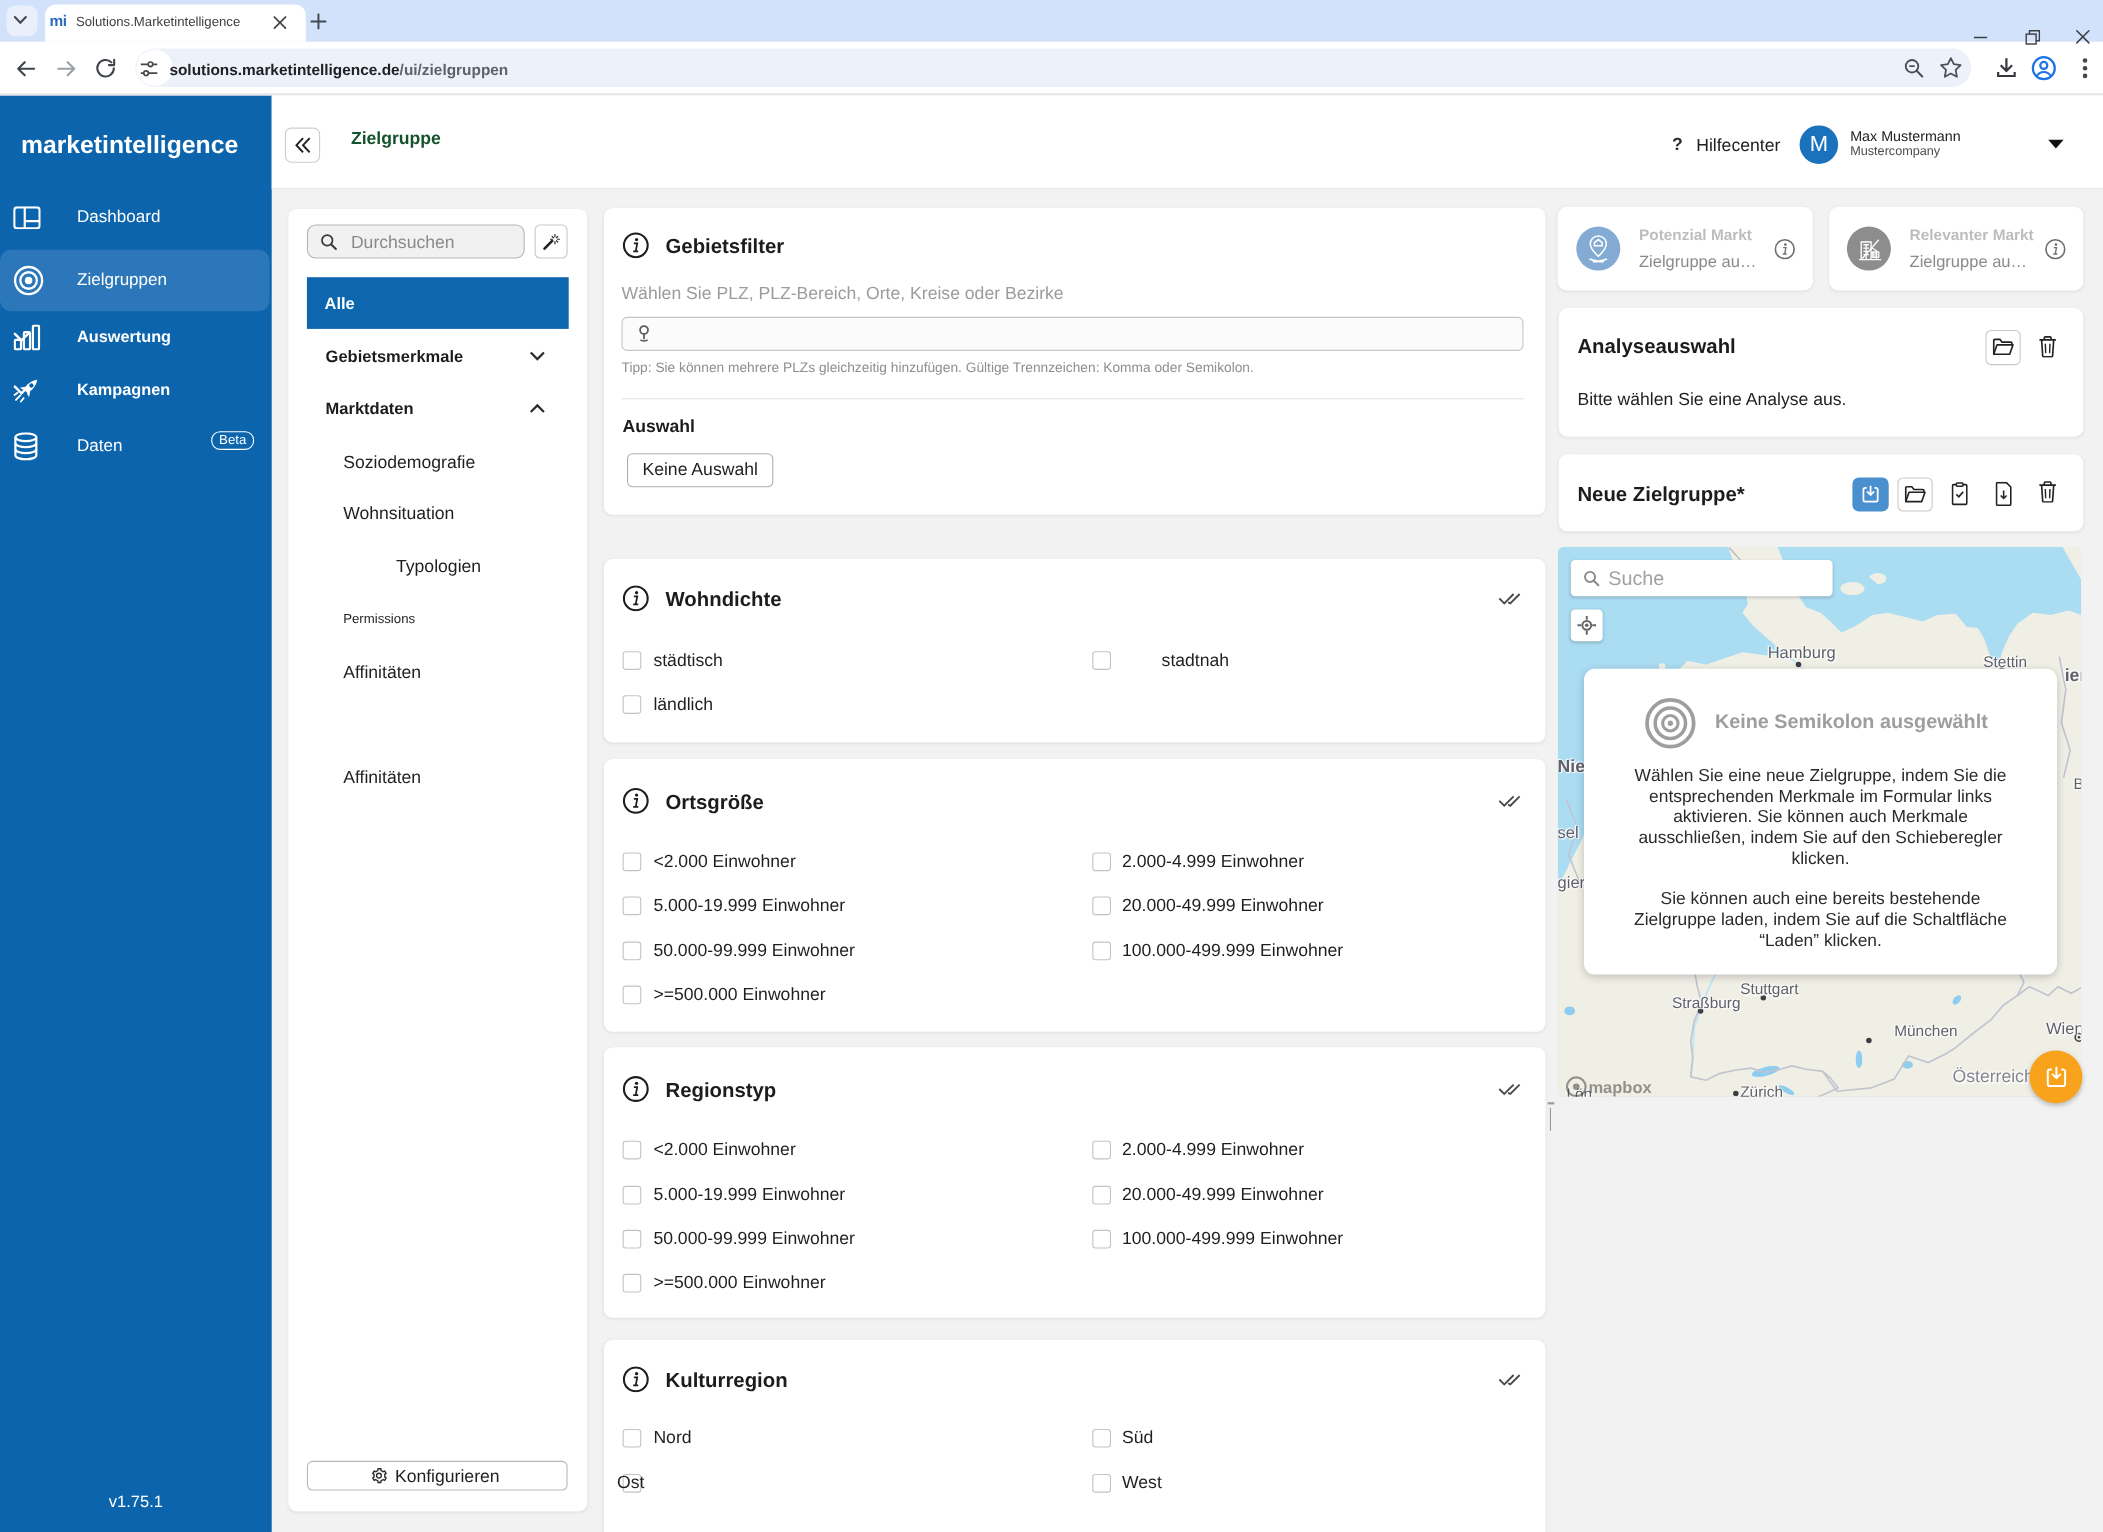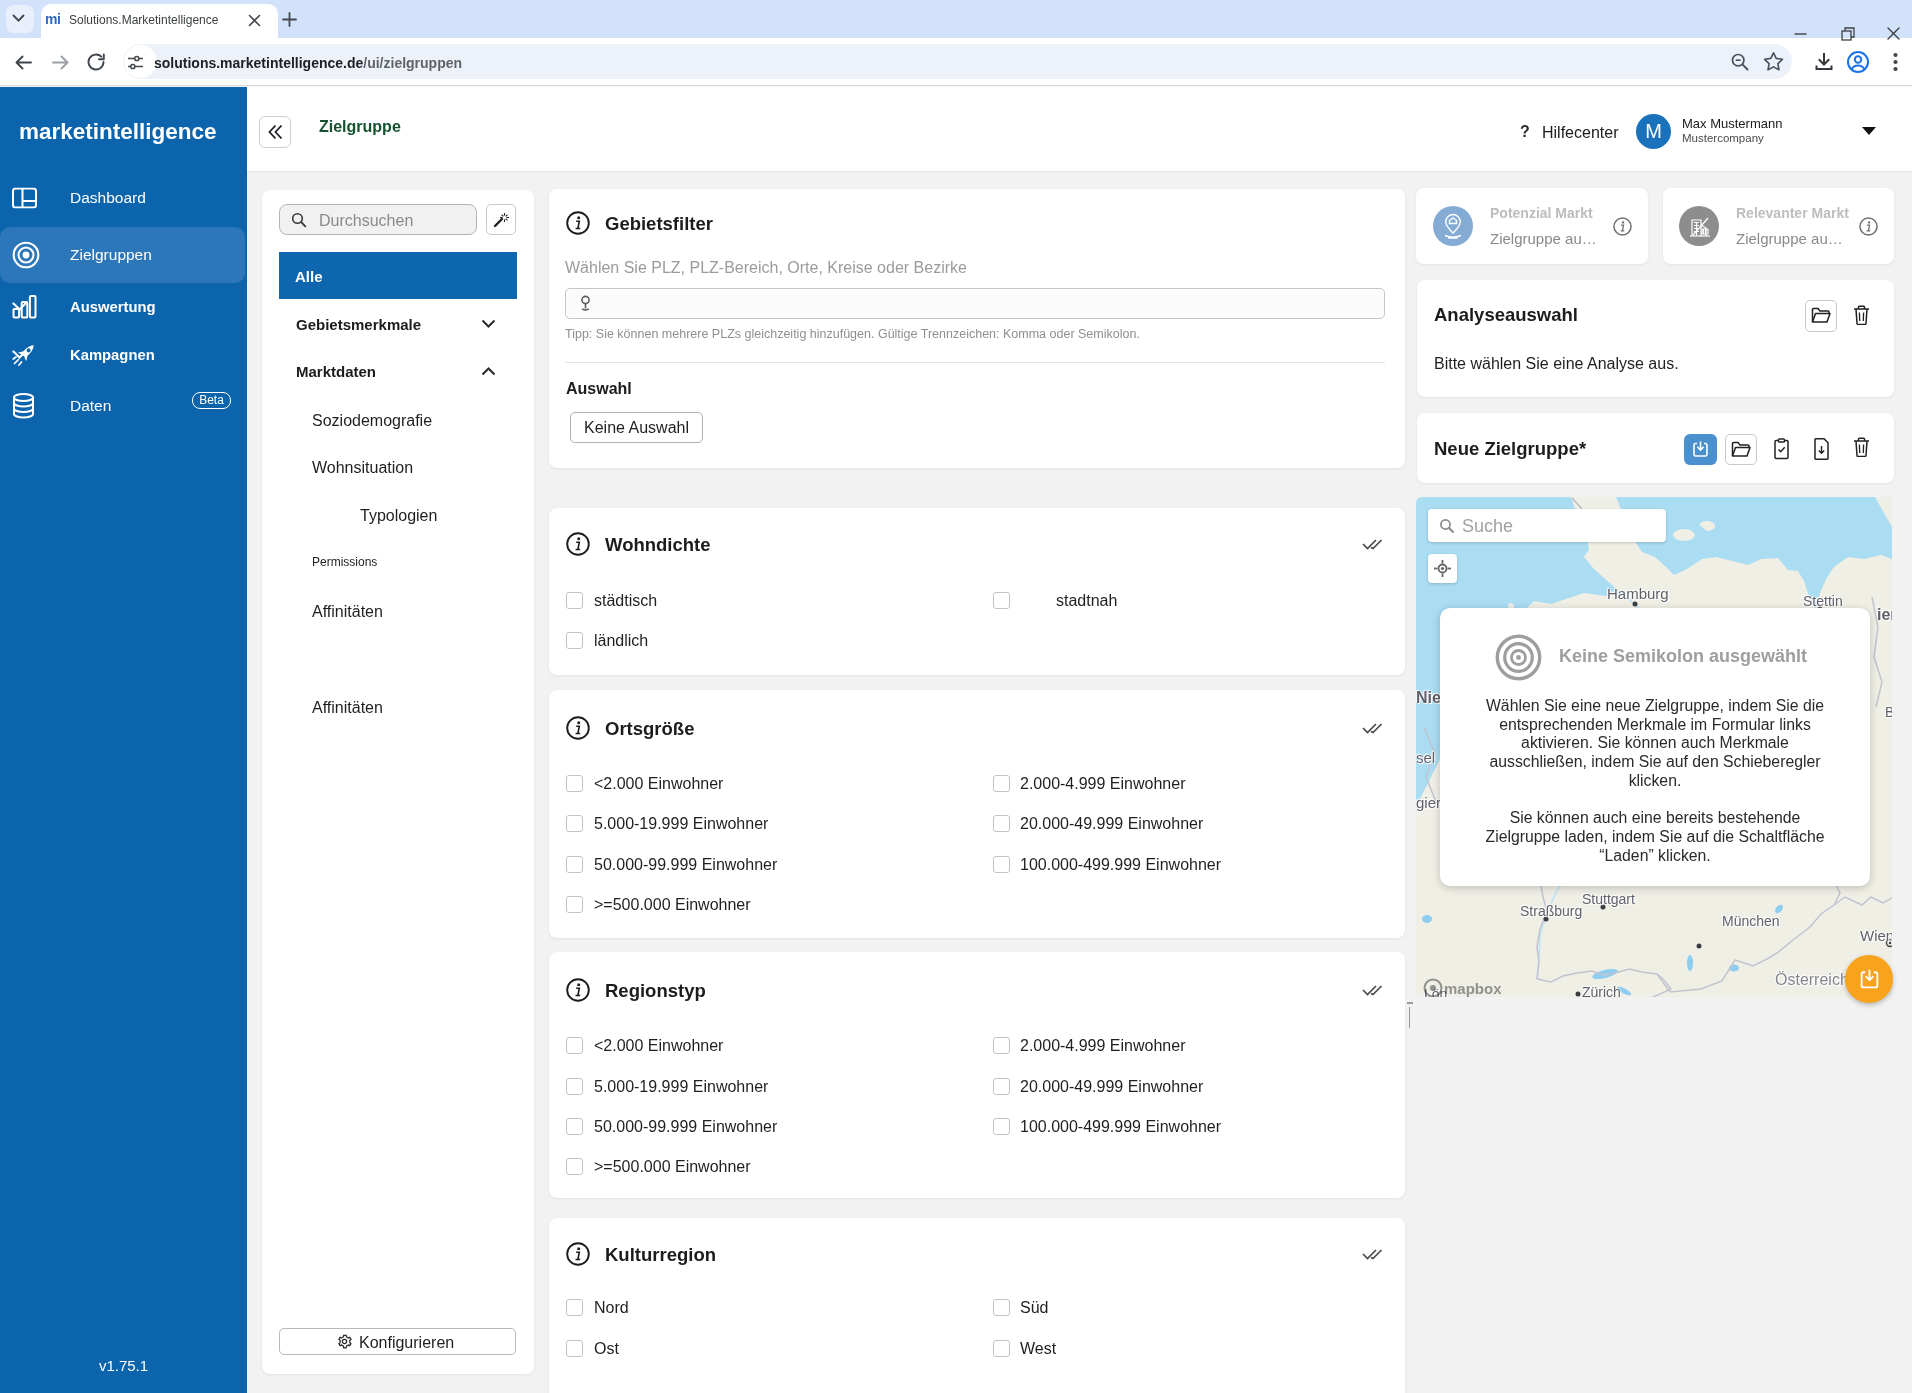--- a/index.html
+++ b/index.html
@@ -320,21 +320,21 @@
     <circle cx="12.7" cy="6.8" r="1.5" fill="#1d1d1d"></circle>
     <path d="M10.2,10.2 l3.1,0 l-1.4,7.3 M9.6,17.5 l4.6,0" fill="none" stroke="#1d1d1d" stroke-width="1.6"></path>
   </svg>
 <div class="ctitle" style="left:605px; top:1244px;">Kulturregion</div>
 <svg class="abs" style="left:1362px; top:1247px;" width="22" height="14" viewBox="0 0 22 14">
     <path d="M1,7 l4.5,4.5 L14,3" fill="none" stroke="#4a4a4a" stroke-width="1.7"></path>
     <path d="M9,10.5 l2,1 L19.5,3" fill="none" stroke="#4a4a4a" stroke-width="1.7"></path>
   </svg>
 <div class="cbx" style="left:566px; top:1299px;"></div><div class="clab" style="left:594px; top:1299px;">Nord</div>
 <div class="cbx" style="left:993px; top:1299px;"></div><div class="clab" style="left:1020px; top:1299px;">Süd</div>
-<div class="cbx" style="left:566px; top:1340px;"></div><div class="clab" style="left:594px; top:1340px;text-align:right;">Ost</div>
+<div class="cbx" style="left:566px; top:1340px;"></div><div class="clab" style="left:561px; top:1340px;text-align:right;">Ost</div>
 <div class="cbx" style="left:993px; top:1340px;"></div><div class="clab" style="left:1020px; top:1340px;">West</div>
 <div class="card" style="left:1416px; top:188px; width:232px; height:76px;"></div>
 <div class="abs" style="left:1433px; top:206px; width:40px; height:40px; border-radius:50%; background:#83abd4;"></div>
 <svg class="abs" style="left:1441px; top:213px;" width="24" height="26" viewBox="0 0 24 26">
     <g fill="none" stroke="#fff" stroke-width="1.4">
       <path d="M12,1.5 a7.3,7.3 0 0 1 7.3,7.3 c0,4.6 -4.6,8.4 -7.3,11.2 c-2.7,-2.8 -7.3,-6.6 -7.3,-11.2 a7.3,7.3 0 0 1 7.3,-7.3z"></path>
       <path d="M8.5,10.5 l0,-3 l3.5,-2.7 l3.5,2.7 l0,3 z"></path>
       <path d="M4,22.5 q8,3.4 16,0"></path>
       <line x1="7" y1="25" x2="17" y2="25"></line>
     </g>
@@ -442,21 +442,21 @@
     <circle cx="283" cy="449" r="2.5"></circle>
         <circle cx="162" cy="497" r="2.5"></circle>
   </g>
   <circle cx="474" cy="446" r="3.5" fill="none" stroke="#3c3c42" stroke-width="1.4"></circle>
       <circle cx="474" cy="446" r="1.2" fill="#3c3c42"></circle>
 </svg>
 <div class="mlab" style="left:191px; top:88px; font-size:15px;">Hamburg</div>
 <div class="mlab" style="left:387px; top:96px; font-size:14px;">Stettin</div>
 <div class="mlab" style="left:166px; top:394px; font-size:14px;">Stuttgart</div>
 <div class="mlab" style="left:104px; top:406px; font-size:14px;">Straßburg</div>
-<div class="mlab" style="left:258px; top:416px; font-size:14px;padding-left:48px;">München</div>
+<div class="mlab" style="left:258px; top:432px; font-size:14px;padding-left:48px;">München</div>
 <div class="mlab" style="left:166px; top:487px; font-size:14px;">Zürich</div>
 <div class="mlab" style="left:444px; top:430px; font-size:15px;">Wien</div>
 <div class="mlab" style="left:359px; top:474px; font-size:16px; color:#85858e;">Österreich</div>
 <div class="mlab" style="left:0px; top:192px; font-size:16px; font-weight:700;">Nie</div>
 <div class="mlab" style="left:0px; top:252px; font-size:15px;">sel</div>
 <div class="mlab" style="left:0px; top:297px; font-size:15px;">gier</div>
 <div class="mlab" style="left:461px; top:109px; font-size:16px; font-weight:700;">ien</div>
 <div class="mlab" style="left:469px; top:207px; font-size:14px;">B</div>
 <div class="mlab" style="left:8px; top:489px; font-size:14px;">Lön</div>
 <div class="abs" style="left:12px; top:12px; width:238px; height:33px; background:#fff; border-radius:4px; box-shadow:0 1px 3px rgba(0,0,0,0.18);"></div>

